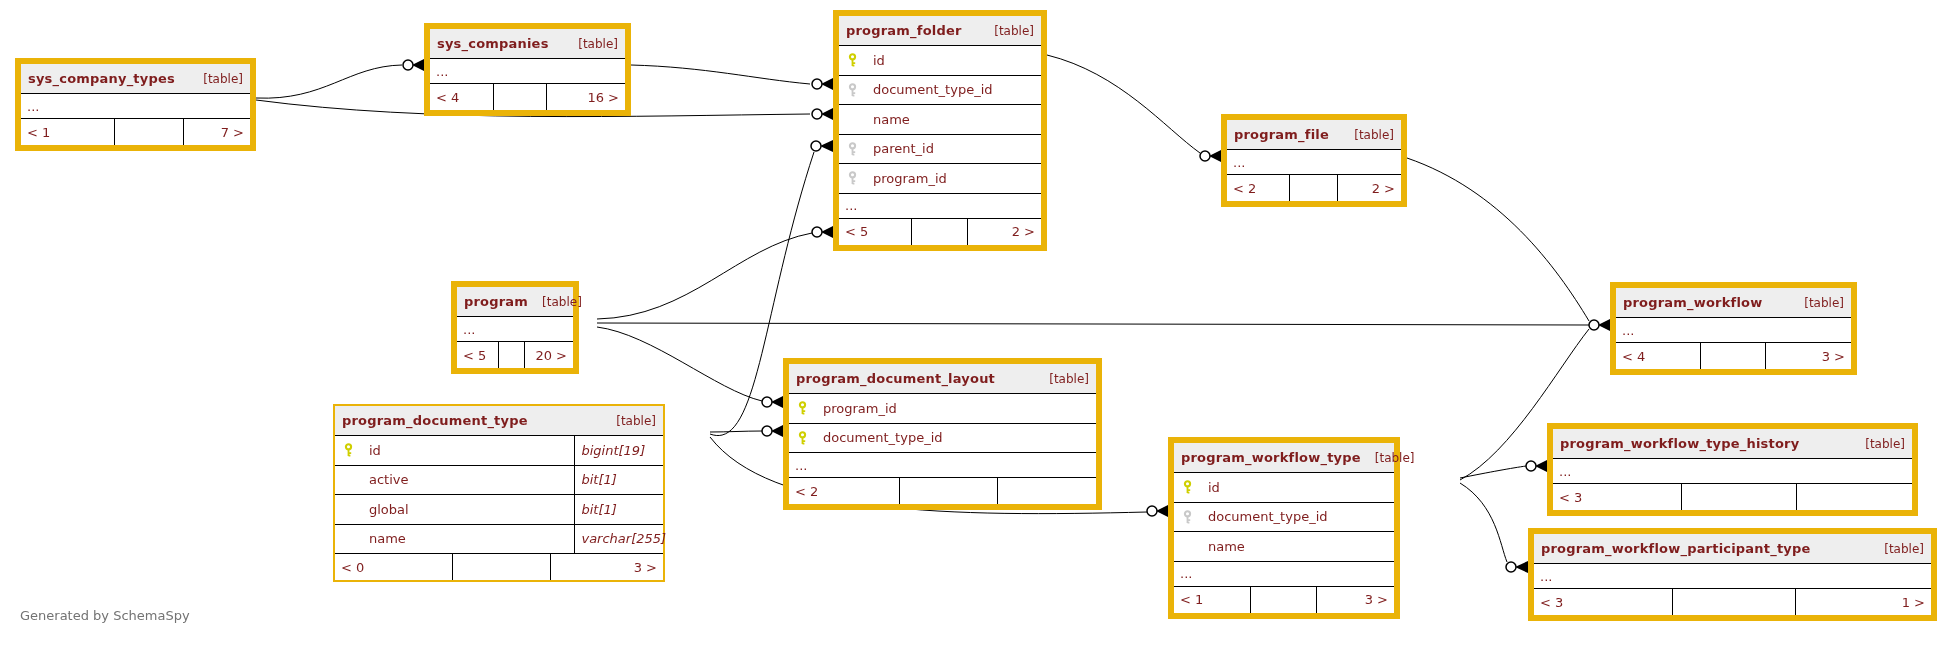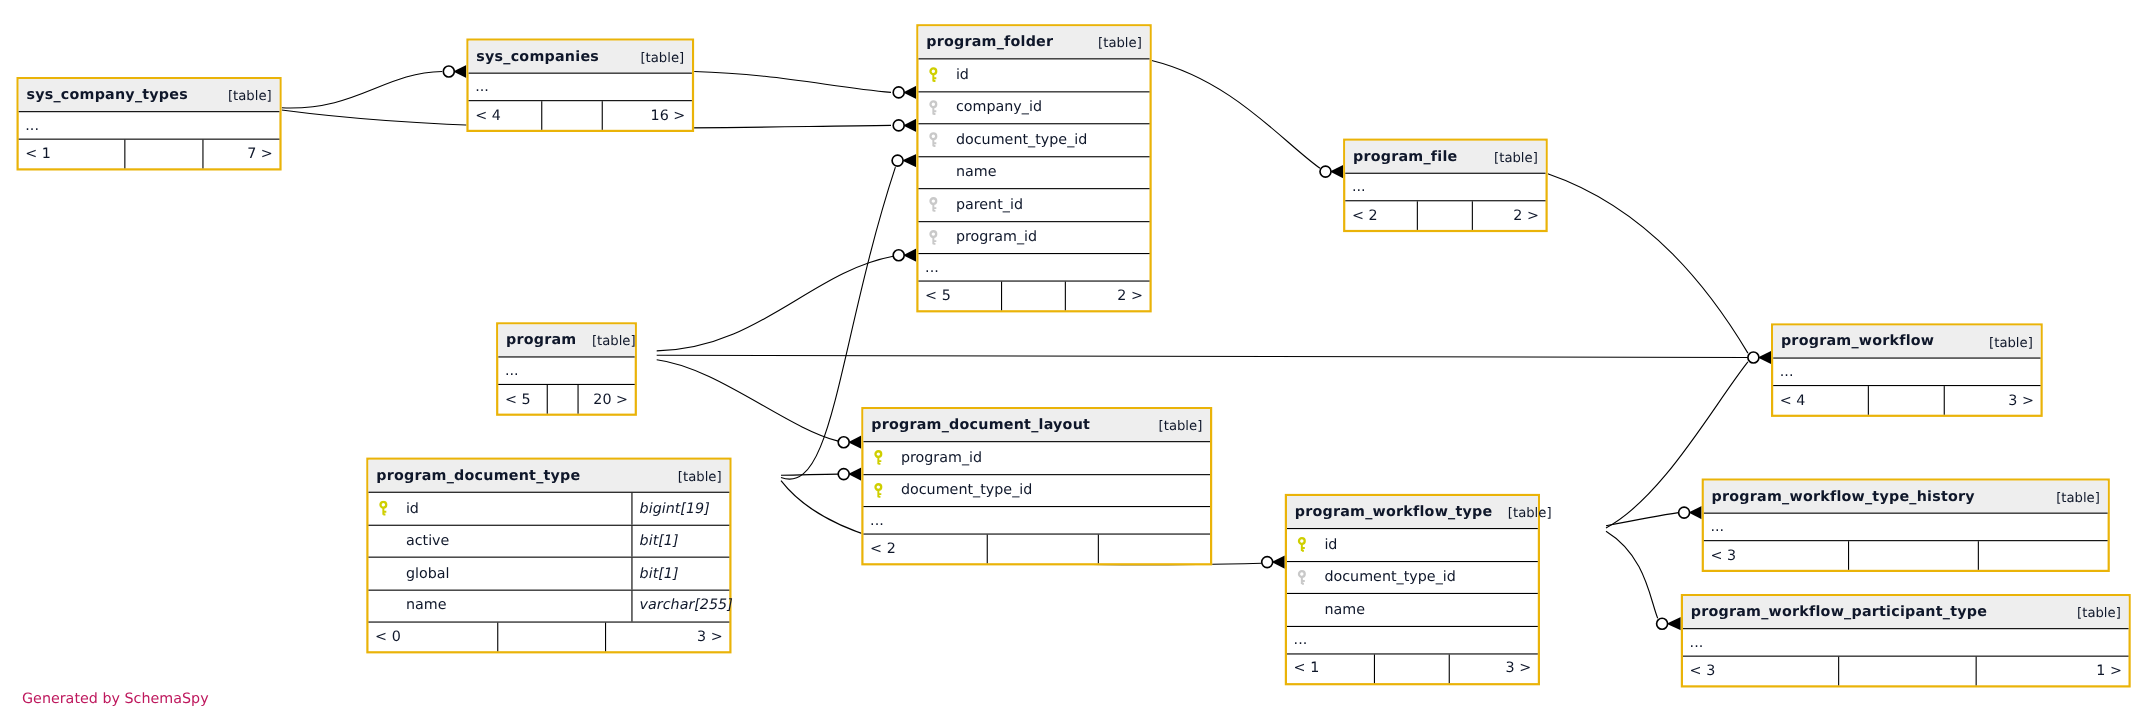--- a/index.html
+++ b/index.html
@@ -1,35 +1,35 @@
 <!DOCTYPE html>
 <html><head>
 <meta charset="utf-8">
 <style>
   html,body{margin:0;padding:0;background:#ffffff;}
   #diagram{position:relative;width:1955px;height:659px;background:#fff;overflow:hidden;
            font-family:"DejaVu Sans","Liberation Sans",sans-serif;}
   #edges{position:absolute;left:0;top:0;z-index:0;}
-  .tbl{position:absolute;z-index:2;background:#fff;border:2px solid #eab308;box-sizing:border-box;
-       font-size:13px;color:#0f172a;margin-top:12px;}
+  .tbl{position:absolute;z-index:2;background:#fff;border:6px solid #eab308;box-sizing:border-box;
+       font-size:13px;color:#7f1d1d;}
   .tbl.emph{border-width:2px;}
   .hd{height:30px;background:#eeeeee;border-bottom:1px solid #000;display:flex;
       align-items:center;justify-content:space-between;padding:0 7px;box-sizing:border-box;}
   .nm{font-weight:bold;letter-spacing:.2px;}
   .tag{font-size:12px;margin-left:14px;white-space:nowrap;}
   .row{position:relative;height:29.5px;border-bottom:1px solid #000;display:flex;
        align-items:center;padding-left:8px;box-sizing:border-box;white-space:nowrap;}
   .row.ellipsis{height:25px;padding-left:6px;}
   .keyicon{display:inline-flex;width:26px;flex:0 0 26px;align-items:center;}
   .typ{position:absolute;right:0;top:0;bottom:0;border-left:1px solid #000;display:flex;
        align-items:center;padding-left:6px;box-sizing:border-box;font-style:italic;}
   .ft{height:26px;display:flex;box-sizing:border-box;font-size:13px;}
   .fc{display:flex;align-items:center;padding:0 6px;box-sizing:border-box;border-right:1px solid #000;}
   .fc.r{border-right:none;justify-content:flex-end;}
-  #caption{position:absolute;left:20px;top:628px;font-size:13px;color:#be185d;z-index:2;}
+  #caption{position:absolute;left:20px;top:608px;font-size:13px;color:#737373;z-index:2;}
 </style>
 </head>
 <body>
 
 <div id="diagram">
   <svg id="edges" width="1955" height="659">
       <path d="M256,98 C325,101 348,66 402,65" fill="none" stroke="#000000" stroke-width="1"></path>
       <path d="M256,100 C430,123 630,116 810,114" fill="none" stroke="#000000" stroke-width="1"></path>
       <path d="M631,65 C705,67 755,79 810,84" fill="none" stroke="#000000" stroke-width="1"></path>
       <path d="M1047,55 C1120,73 1165,128 1200,153" fill="none" stroke="#000000" stroke-width="1"></path>
@@ -135,29 +135,20 @@
           </span>
           <span class="lbl">id</span>
         </div>
         <div class="row">
           <span class="keyicon">
             <svg width="11" height="14" viewBox="0 0 11 14">
               <circle cx="5.5" cy="3.8" r="2.6" fill="none" stroke="#c9c9c9" stroke-width="2.1"></circle>
               <path d="M5.5 6.4 V13 M5.5 10.2 H8.2 M5.5 12.7 H7.4" fill="none" stroke="#c9c9c9" stroke-width="1.8"></path>
             </svg>
           </span>
-          <span class="lbl">company_id</span>
-        </div>
-        <div class="row">
-          <span class="keyicon">
-            <svg width="11" height="14" viewBox="0 0 11 14">
-              <circle cx="5.5" cy="3.8" r="2.6" fill="none" stroke="#c9c9c9" stroke-width="2.1"></circle>
-              <path d="M5.5 6.4 V13 M5.5 10.2 H8.2 M5.5 12.7 H7.4" fill="none" stroke="#c9c9c9" stroke-width="1.8"></path>
-            </svg>
-          </span>
           <span class="lbl">document_type_id</span>
         </div>
         <div class="row">
           <span class="keyicon"></span>
           <span class="lbl">name</span>
         </div>
         <div class="row">
           <span class="keyicon">
             <svg width="11" height="14" viewBox="0 0 11 14">
               <circle cx="5.5" cy="3.8" r="2.6" fill="none" stroke="#c9c9c9" stroke-width="2.1"></circle>

